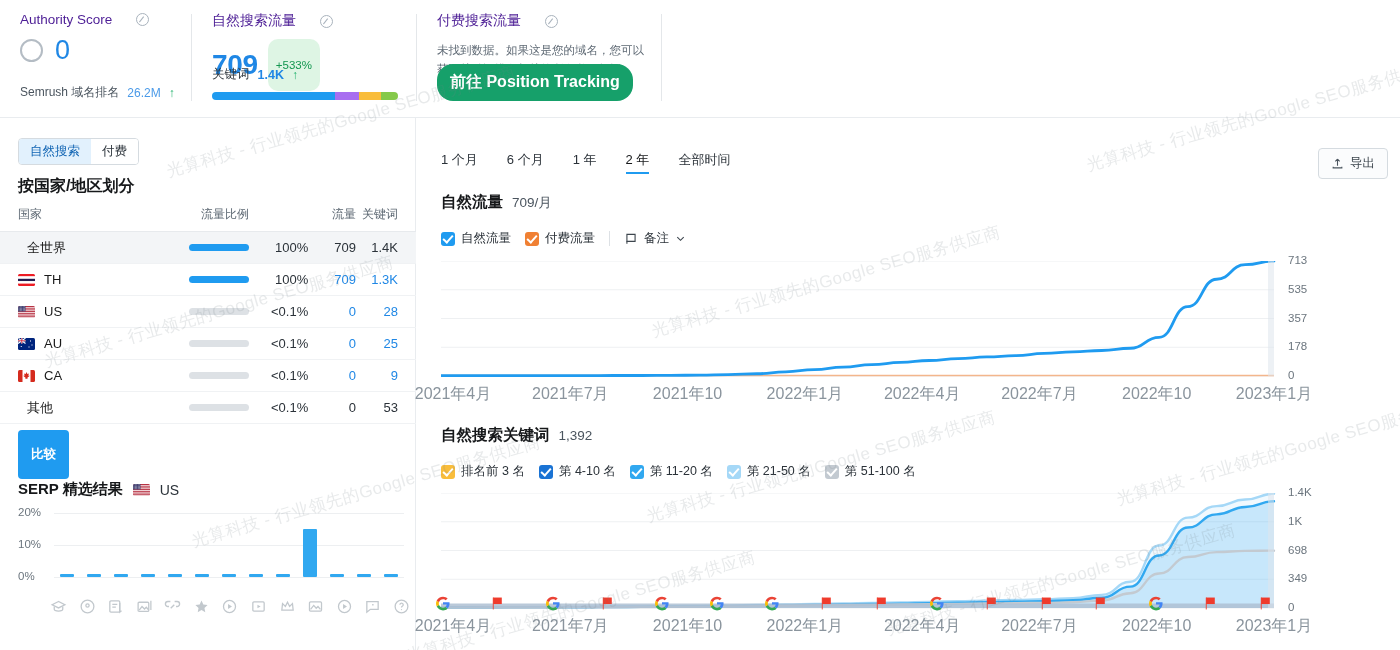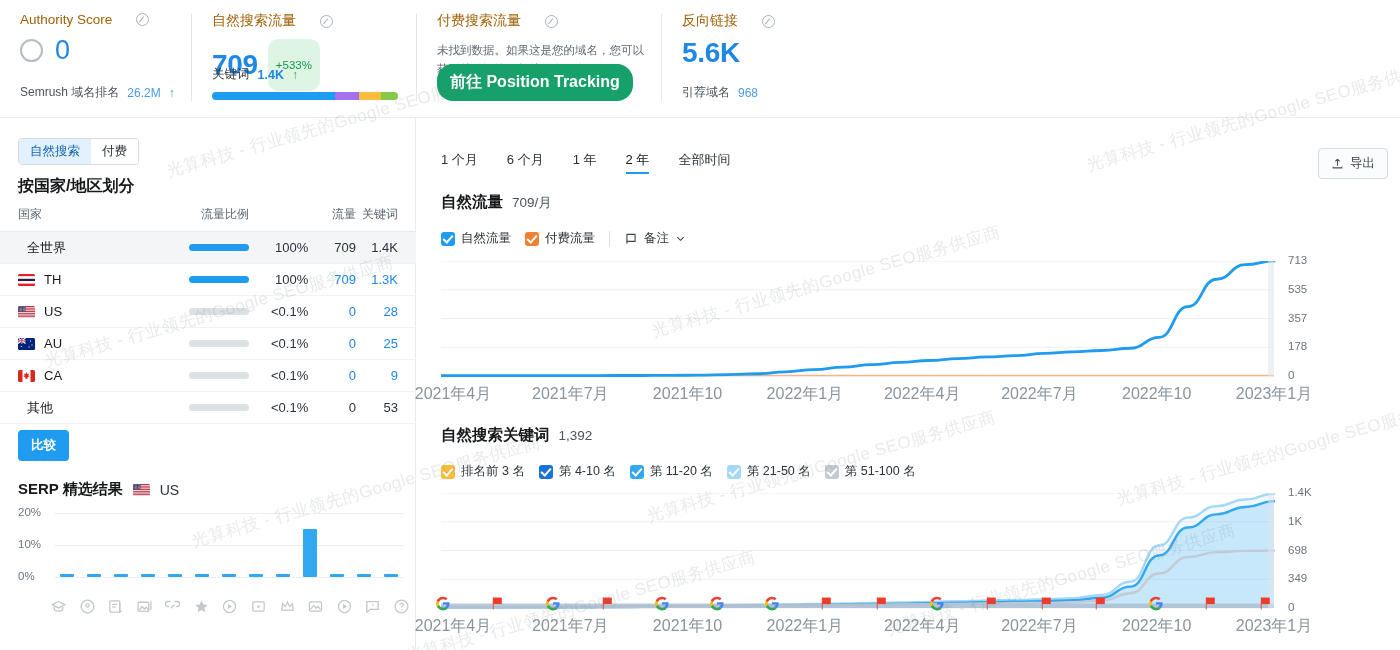--- a/index.html
+++ b/index.html
@@ -21,21 +21,21 @@
   }
   .sum-cell { position: relative; padding: 12px 18px 0 20px; }
   .sum-cell.c1 { width: 192px; }
   .sum-cell.c2 { width: 225px; }
   .sum-cell.c3 { width: 245px; }
   .sum-cell.c4 { width: 230px; }
   .sum-sep {
     position: absolute; top: 14px; bottom: 16px; width: 1px; background: #e4e7ea;
   }
   .sum-title {
-    font-size: 13.5px; color: #a16207; font-weight: 400;
+    font-size: 13.5px; color: #4c1d95; font-weight: 400;
     display: flex; align-items: center; gap: 24px; white-space: nowrap;
   }
   .sum-title.cn { font-size: 14px; }
   .info-ic {
     width: 13px; height: 13px; border-radius: 50%;
     border: 1.4px solid #a9b3bd; display: inline-block; position: relative; flex: none;
   }
   .info-ic::after {
     content: ""; position: absolute; left: 4.2px; top: 2px;
     width: 1.4px; height: 7px; background: #a9b3bd; transform: rotate(38deg);
@@ -123,21 +123,21 @@
   .bar-track.full { background: #1f9bf0; }
   .lnk { color: #1f87e5; }
   .dark { color: #2b3239; }
   .flag {
     width: 17px; height: 12px; border-radius: 1.5px; flex: none;
     display: block; overflow: hidden;
   }
   .cmp-btn {
     position: absolute; left: 18px; top: 312px;
     background: #1f9bf0; color: #fff; border: none; border-radius: 4px;
-    font-size: 12.5px; font-weight: 700; padding: 7px 13px; cursor: pointer;
+    font-size: 12.5px; font-weight: 700; padding: 16px 13px; cursor: pointer;
   }
   .serp-h {
     position: absolute; left: 18px; top: 362px;
     display: flex; align-items: center; gap: 10px;
     font-size: 15px; font-weight: 700; color: #16181a;
   }
   .serp-h .cc { font-size: 14px; font-weight: 400; color: #2b3239; }
   .serp-chart { position: absolute; left: 18px; top: 395px; width: 386px; height: 78px; }
   .serp-ylab {
     position: absolute; left: 0; font-size: 11.5px; color: #6b757e;
@@ -254,33 +254,20 @@
     <div class="sum-cell c3">
       <div class="sum-title cn">
         <span>付费搜索流量</span>
         <span class="info-ic"></span>
       </div>
       <div class="paid-desc">未找到数据。如果这是您的域名，您可以获取关键词排名相关的所有必要数据。</div>
       <button class="pt-btn">前往 Position Tracking</button>
       <div class="sum-sep" style="right:0;"></div>
     </div>
 
-    <div class="sum-cell c4">
-      <div class="sum-title cn">
-        <span>反向链接</span>
-        <span class="info-ic"></span>
-      </div>
-      <div class="val-row">
-        <span class="big-val">5.6K</span>
-      </div>
-      <div class="foot-row">
-        <span>引荐域名</span>
-        <span class="foot-num">968</span>
-      </div>
-    </div>
   </div>
 
   <div class="left-panel">
 
     <div class="seg" id="segtabs">
         <div class="on">自然搜索</div>
         <div>付费</div>
       </div>
 
     <div class="sec-h">按国家/地区划分</div>

